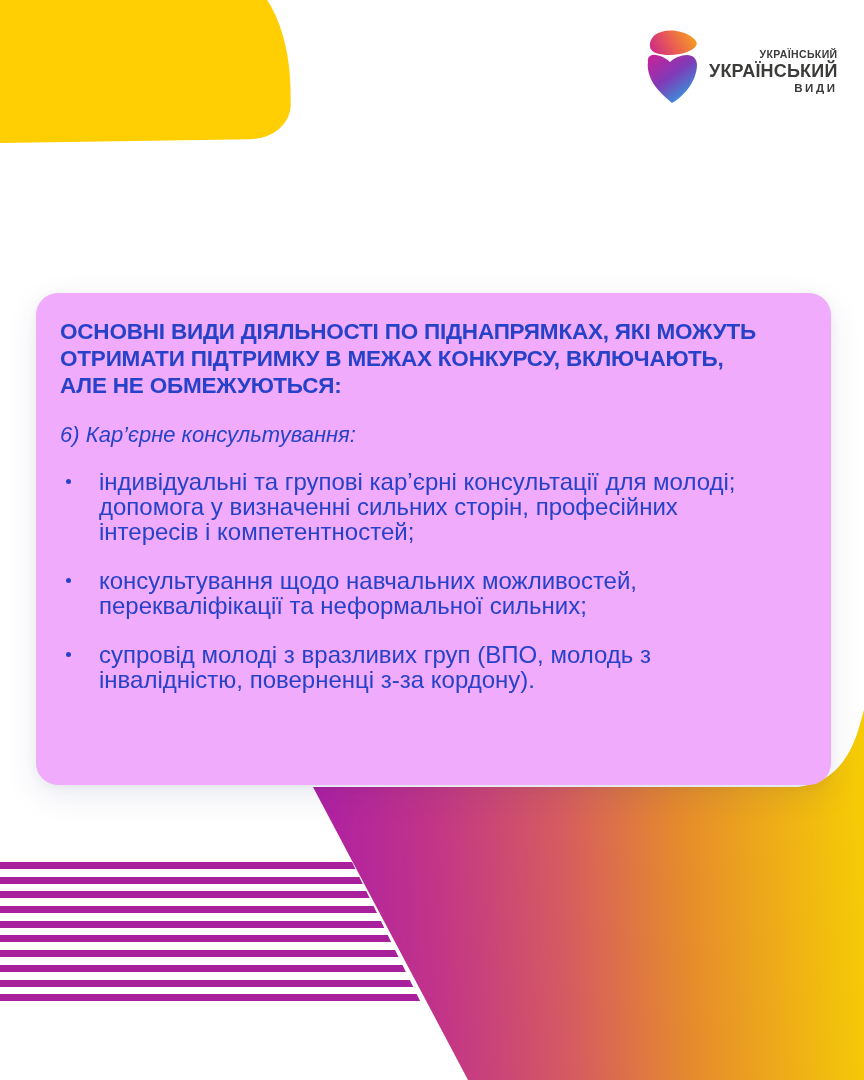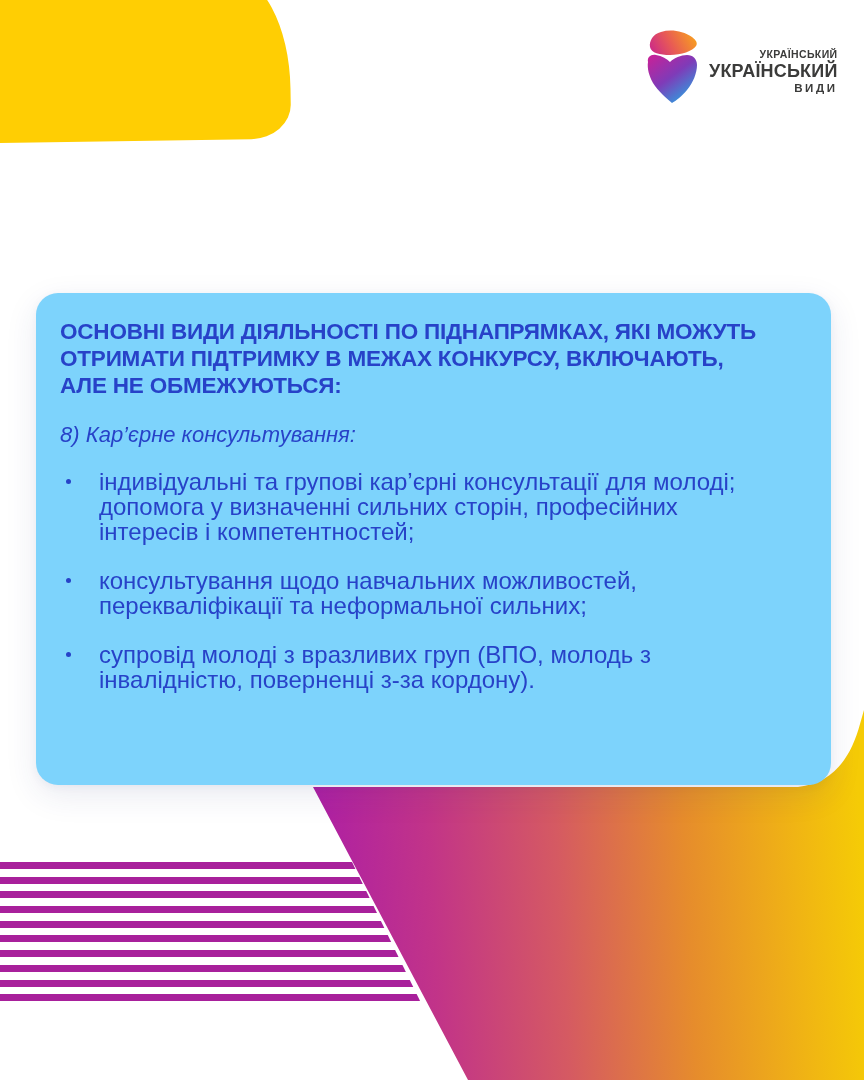--- a/index.html
+++ b/index.html
@@ -33,21 +33,21 @@
   .logo{position:absolute;left:643px;top:28px;display:flex;align-items:flex-start;}
   .logo-mark{width:62px;height:78px;display:block;}
   .logo-text{margin-left:4px;margin-top:21px;color:#3B3B3A;line-height:1;text-align:right;}
   .logo-line1{font-size:10.5px;font-weight:700;letter-spacing:0.4px;}
   .logo-line2{font-size:18px;font-weight:700;letter-spacing:0.2px;margin-top:2px;}
   .logo-line3{font-size:11.5px;font-weight:700;letter-spacing:2.6px;margin-top:3px;}
 
   
   .card{
     position:absolute;left:36px;top:293px;width:795px;height:492px;
-    background:#7dd3fc;border-radius:22px;
+    background:#f0abfc;border-radius:22px;
     box-shadow:0 10px 32px rgba(44,52,120,0.10), 0 2px 8px rgba(44,52,120,0.05);
     box-sizing:border-box;
     padding:25px 14px 0 24px;
   }
   .card-heading{
     margin:0;color:#2742C8;
     font-size:22.5px;font-weight:700;line-height:27px;
     letter-spacing:-0.2px;white-space:pre-line;text-transform:uppercase;
   }
   .card-subheading{
@@ -111,21 +111,21 @@
       <div class="logo-line1">УКРАЇНСЬКИЙ</div>
       <div class="logo-line2">УКРАЇНСЬКИЙ</div>
       <div class="logo-line3">ВИДИ</div>
     </div>
   </div>
 
   <div class="card">
     <h1 class="card-heading">ОСНОВНІ ВИДИ ДІЯЛЬНОСТІ ПО ПІДНАПРЯМКАХ, ЯКІ МОЖУТЬ
 ОТРИМАТИ ПІДТРИМКУ В МЕЖАХ КОНКУРСУ, ВКЛЮЧАЮТЬ,
 АЛЕ НЕ ОБМЕЖУЮТЬСЯ:</h1>
-    <p class="card-subheading">8) Кар’єрне консультування:</p>
+    <p class="card-subheading">6) Кар’єрне консультування:</p>
     <ul class="bullet-list">
       <li>індивідуальні та групові кар’єрні консультації для молоді;
 допомога у визначенні сильних сторін, професійних
 інтересів і компетентностей;</li>
       <li>консультування щодо навчальних можливостей,
 перекваліфікації та неформальної сильних;</li>
       <li>супровід молоді з вразливих груп (ВПО, молодь з
 інвалідністю, поверненці з-за кордону).</li>
     </ul>
   </div>

